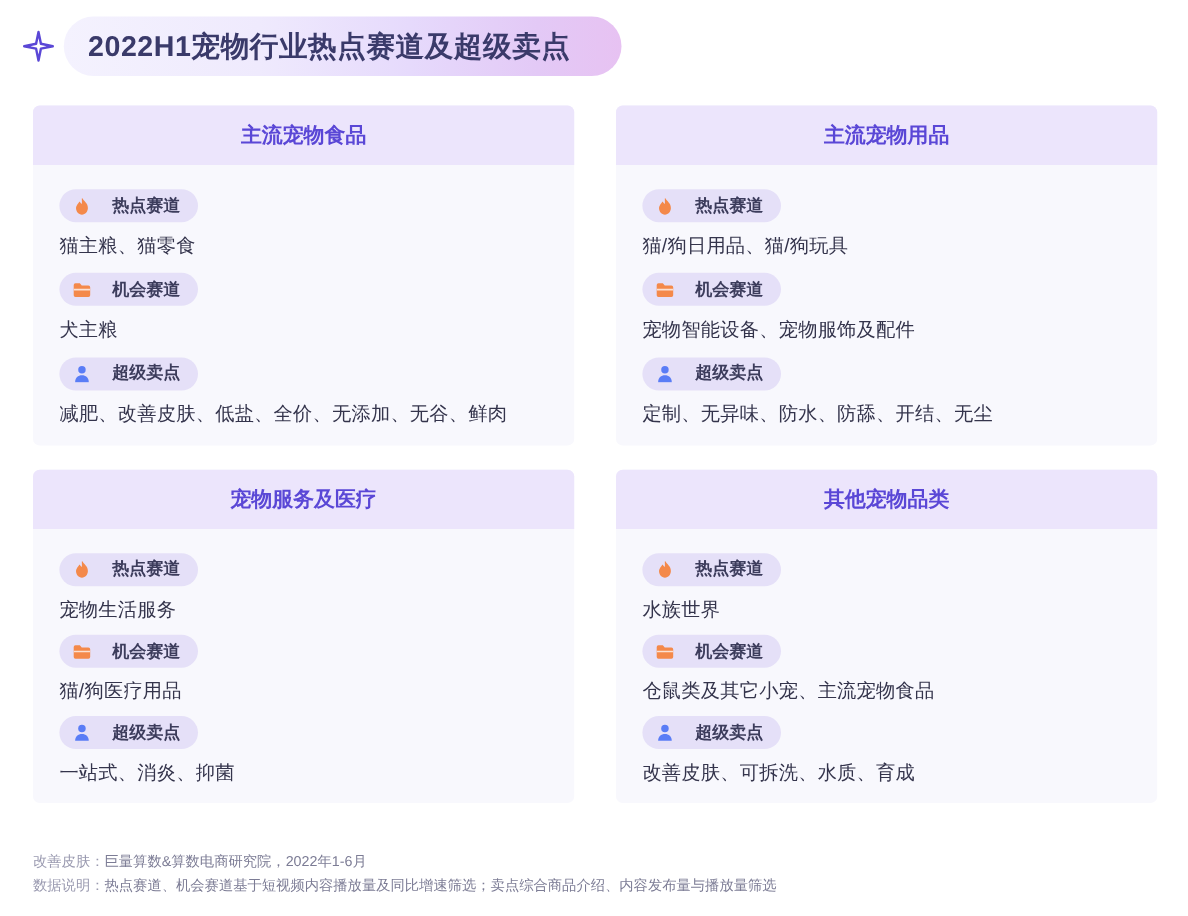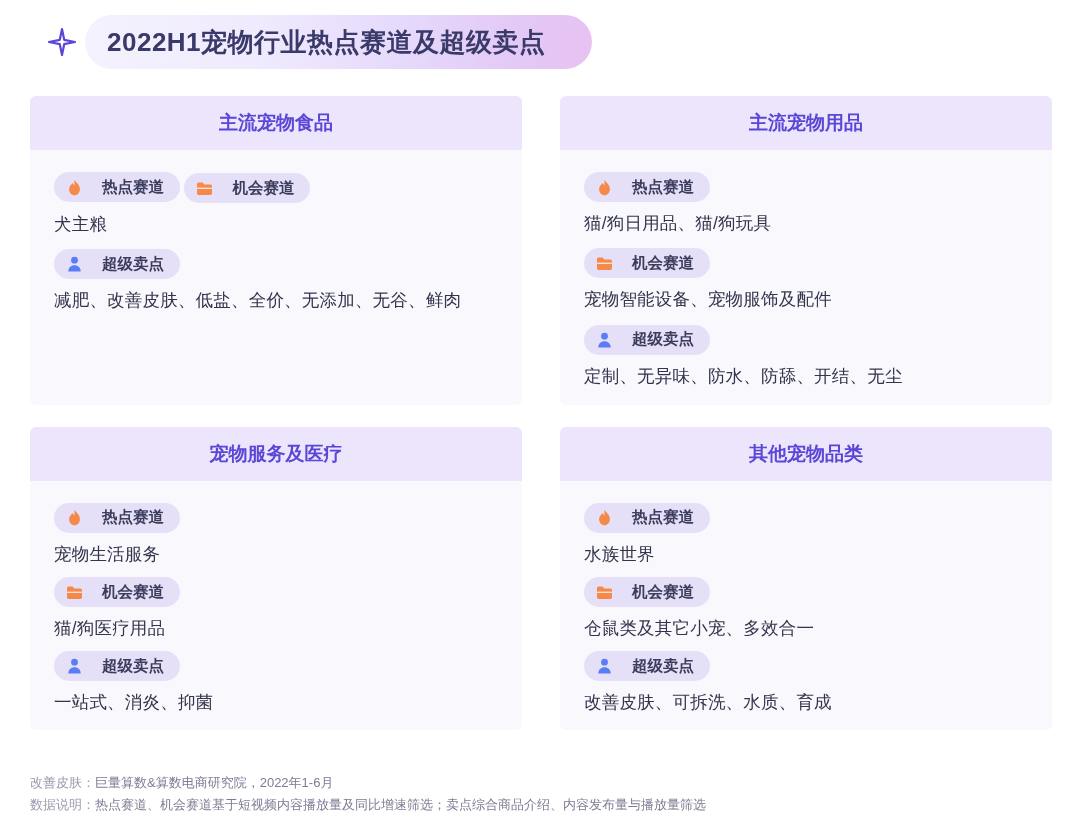--- a/index.html
+++ b/index.html
@@ -13,21 +13,21 @@
   .page {
     position: relative;
     width: 1080px;
     height: 833px;
     background: #ffffff;
   }
 
   
   .header {
     position: absolute;
-    left: 45px;
+    left: 18px;
     top: 14px;
     display: flex;
     align-items: center;
     height: 56px;
   }
   .spark-icon {
     width: 34px;
     height: 34px;
     margin-right: 6px;
     display: flex;
@@ -158,20 +158,21 @@
       </div>
       <div class="card-body">
         <div class="tag">
           <span class="tag-glyph">
             <svg width="15" height="17" viewBox="0 0 15 17">
                 <path d="M7.5 0.8 C9.4 4.2 12.9 5.6 12.9 10.2 C12.9 13.6 10.5 16.2 7.5 16.2 C4.5 16.2 2.1 13.6 2.1 10.2 C2.1 7.3 4.2 6.2 5.3 4.1 C6 5.2 6.8 5.6 7.2 6.6 C7.9 5.1 7.1 3.2 7.5 0.8 Z" fill="#f4894a"></path>
               </svg>
           </span>
           <span class="tag-label">热点赛道</span>
         </div>
+        <div class="tag-value">猫主粮、猫零食</div>
 
         <div class="tag">
           <span class="tag-glyph">
             <svg width="17" height="15" viewBox="0 0 17 15">
                 <path d="M1 3.2 A1.6 1.6 0 0 1 2.6 1.6 H6.6 L8.3 3.6 H14.4 A1.6 1.6 0 0 1 16 5.2 V12.3 A1.6 1.6 0 0 1 14.4 13.9 H2.6 A1.6 1.6 0 0 1 1 12.3 Z" fill="#f4894a"></path>
                 <path d="M1.2 6.6 H15.8 V8 H1.2 Z" fill="#ffffff" opacity="0.75"></path>
               </svg>
           </span>
           <span class="tag-label">机会赛道</span>
         </div>
@@ -285,21 +286,21 @@
 
         <div class="tag">
           <span class="tag-glyph">
             <svg width="17" height="15" viewBox="0 0 17 15">
                 <path d="M1 3.2 A1.6 1.6 0 0 1 2.6 1.6 H6.6 L8.3 3.6 H14.4 A1.6 1.6 0 0 1 16 5.2 V12.3 A1.6 1.6 0 0 1 14.4 13.9 H2.6 A1.6 1.6 0 0 1 1 12.3 Z" fill="#f4894a"></path>
                 <path d="M1.2 6.6 H15.8 V8 H1.2 Z" fill="#ffffff" opacity="0.75"></path>
               </svg>
           </span>
           <span class="tag-label">机会赛道</span>
         </div>
-        <div class="tag-value">仓鼠类及其它小宠、多效合一</div>
+        <div class="tag-value">仓鼠类及其它小宠、主流宠物食品</div>
 
         <div class="tag">
           <span class="tag-glyph">
             <svg width="15" height="16" viewBox="0 0 15 16">
                 <circle cx="7.5" cy="4.2" r="3.4" fill="#5a7df6"></circle>
                 <path d="M1.3 15.4 C1.3 11.6 4 9.2 7.5 9.2 C11 9.2 13.7 11.6 13.7 15.4 Z" fill="#5a7df6"></path>
               </svg>
           </span>
           <span class="tag-label">超级卖点</span>
         </div>

